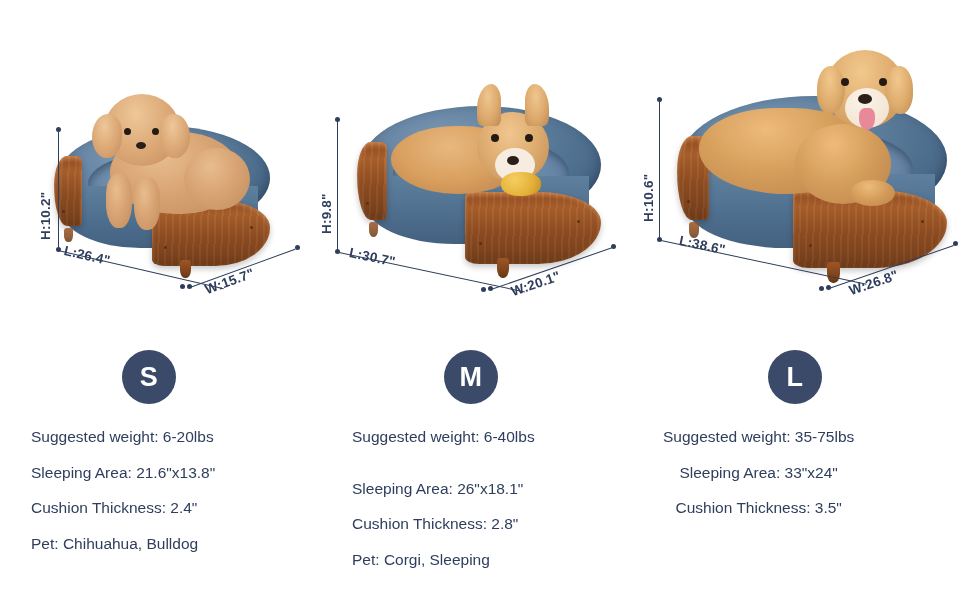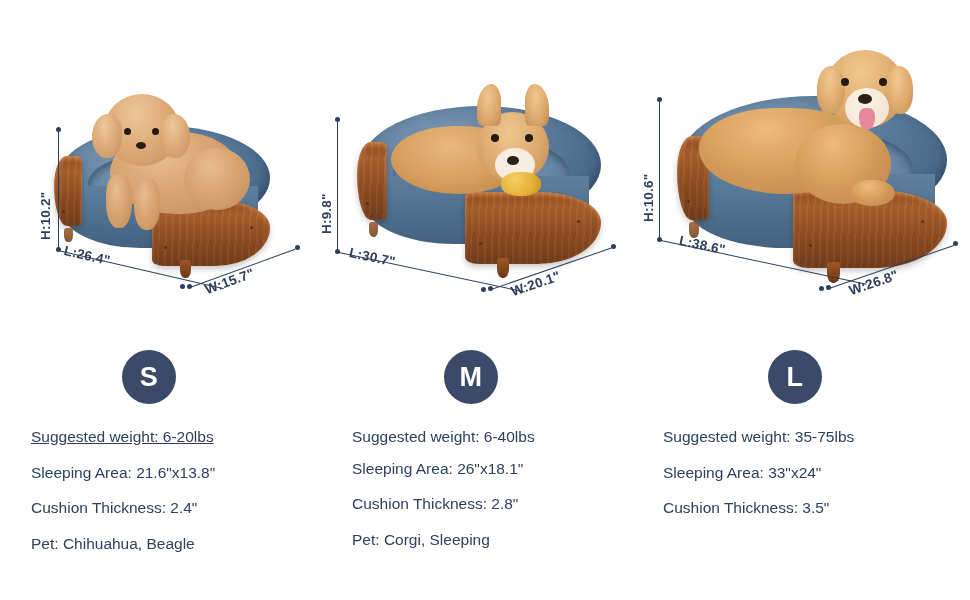--- a/index.html
+++ b/index.html
@@ -204,24 +204,24 @@
     <div class="dimline h" style="left:190px; top:287px; width:112px; transform:rotate(-20deg);"></div>
     <div class="dot" style="left:187px; top:284px;"></div>
     <div class="dot" style="left:295px; top:245px;"></div>
     <div class="dimtext" style="left:203px; top:283px; transform:rotate(-20deg); transform-origin:left top;">W:15.7"</div>
 
     <div class="badge" style="left:122px; top:350px;">
       <span>S</span>
     </div>
 
     <div class="specs" style="left:31px; top:429px;">
-      <div class="spec-line" style="margin-bottom:20px;text-decoration:underline;">Suggested weight: 6-20lbs</div>
+      <div class="spec-line" style="margin-bottom:20px;">Suggested weight: 6-20lbs</div>
       <div class="spec-line" style="margin-bottom:20px;">Sleeping Area: 21.6"x13.8"</div>
       <div class="spec-line" style="margin-bottom:20px;">Cushion Thickness: 2.4"</div>
-      <div class="spec-line">Pet: Chihuahua,  Beagle</div>
+      <div class="spec-line">Pet: Chihuahua,  Bulldog</div>
     </div>
   </div>
 
   <div class="col c1">
 
     <div class="product" style="left:32px; top:92px; width:270px; height:200px;">
 
       <div class="bed" style="inset:0;">
         <div class="bolster" style="left:6px; top:14px; width:240px; height:118px;"></div>
         <div class="cushion" style="left:38px; top:44px; width:176px; height:74px;"></div>
@@ -268,21 +268,21 @@
     <div class="dimline h" style="left:168px; top:289px; width:128px; transform:rotate(-19deg);"></div>
     <div class="dot" style="left:165px; top:286px;"></div>
     <div class="dot" style="left:288px; top:244px;"></div>
     <div class="dimtext" style="left:186px; top:285px; transform:rotate(-19deg); transform-origin:left top;">W:20.1"</div>
 
     <div class="badge" style="left:121px; top:350px;">
       <span>M</span>
     </div>
 
     <div class="specs" style="left:29px; top:429px;">
-      <div class="spec-line" style="margin-bottom:16px;">Suggested weight: 6-40lbs</div>
+      <div class="spec-line" style="margin-bottom:36px;">Suggested weight: 6-40lbs</div>
       <div class="spec-line" style="margin-bottom:20px;">Sleeping Area: 26"x18.1"</div>
       <div class="spec-line" style="margin-bottom:20px;">Cushion Thickness: 2.8"</div>
       <div class="spec-line">Pet: Corgi, Sleeping</div>
     </div>
   </div>
 
   <div class="col c2">
 
     <div class="product" style="left:28px; top:82px; width:292px; height:212px;">
 
@@ -332,20 +332,20 @@
 
     <div class="dimline h" style="left:182px; top:288px; width:132px; transform:rotate(-19deg);"></div>
     <div class="dot" style="left:179px; top:285px;"></div>
     <div class="dot" style="left:306px; top:241px;"></div>
     <div class="dimtext" style="left:200px; top:284px; transform:rotate(-19deg); transform-origin:left top;">W:26.8"</div>
 
     <div class="badge" style="left:121px; top:350px;">
       <span>L</span>
     </div>
 
-    <div class="specs" style="left:16px; top:429px;">
+    <div class="specs" style="left:16px; top:429px;text-align:center;">
       <div class="spec-line" style="margin-bottom:20px;">Suggested weight: 35-75lbs</div>
       <div class="spec-line" style="margin-bottom:20px;">Sleeping Area: 33"x24"</div>
       <div class="spec-line" style="margin-bottom:20px;">Cushion Thickness: 3.5"</div>
     </div>
   </div>
 
 </div>
 
 </body></html>

